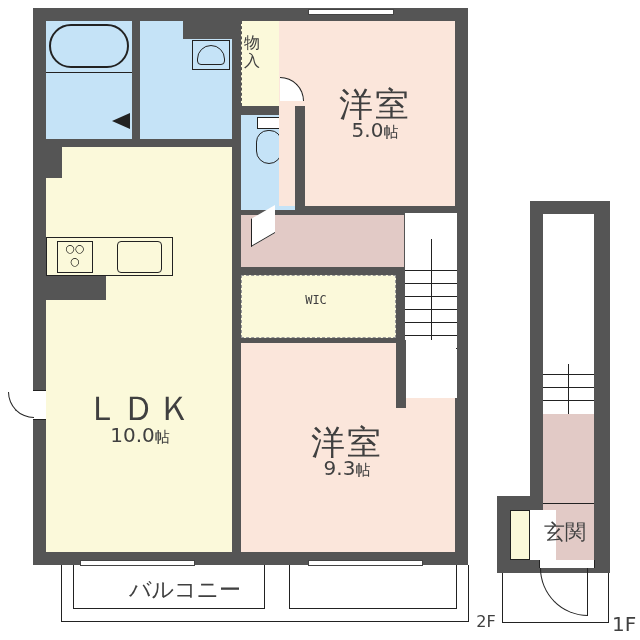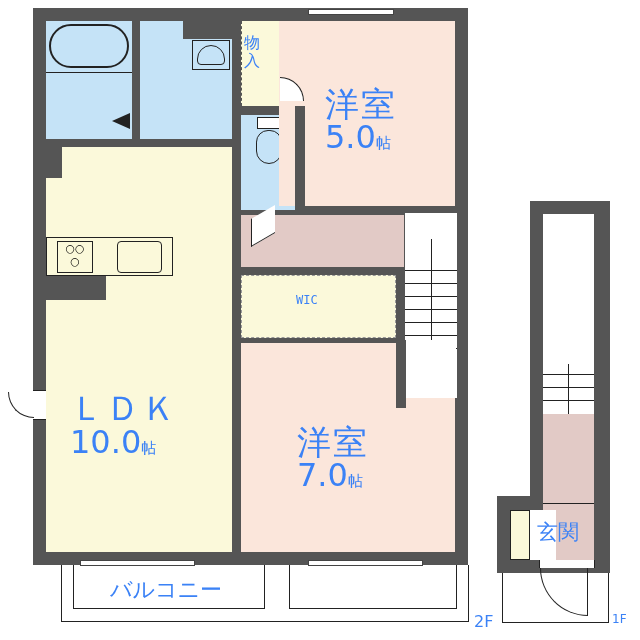--- a/index.html
+++ b/index.html
@@ -4,23 +4,23 @@
 <style>
   html,body{margin:0;padding:0;background:#fff;}
   body{width:640px;height:640px;position:relative;overflow:hidden;font-family:"DejaVu Sans","Liberation Sans",sans-serif;}
   .abs{position:absolute;box-sizing:border-box;}
   .wall{background:#555555;}
   .blue{background:#c5e3f7;}
   .cream{background:#fbf9da;}
   .peach{background:#fbe6db;}
   .hall{background:#e2cac6;}
   .white{background:#fff;}
-  .lbl{position:absolute;color:#3b82f6;white-space:nowrap;}
+  .lbl{position:absolute;color:#404040;text-align:center;white-space:nowrap;}
   .big{font-size:34px;letter-spacing:2px;}
-  .num{font-size:32px;}
+  .num{font-size:20px;}
   .tsu{font-size:15px;}
   .line{position:absolute;background:#222;}
   .win{position:absolute;background:#fff;border:1px solid #444;box-sizing:border-box;}
 </style>
 </head>
 <body>
 
 <div class="abs wall" style="left:33px;top:8px;width:435px;height:243px;"></div>
 <div class="abs wall" style="left:33px;top:240px;width:435px;height:325px;"></div>
 
@@ -83,21 +83,21 @@
   <span class="num">10.0</span><span class="tsu">帖</span>
 </div>
 <div class="abs white" style="left:33px;top:390px;width:13px;height:30px;border-top:1px solid #222;border-bottom:1px solid #222;"></div>
 <div class="abs" style="left:8px;top:392px;width:26px;height:26px;border:1px solid #222;border-top:none;border-right:none;border-radius:0 0 0 26px;background:#fff;"></div>
 
 <div class="abs peach" style="left:241px;top:343px;width:214px;height:209px;"></div>
 <div class="abs wall" style="left:396px;top:340px;width:10px;height:68px;"></div>
 <div class="abs white" style="left:406px;top:340px;width:50px;height:58px;"></div>
 <div class="lbl big" style="left:297px;top:420px;width:100px;">洋室</div>
 <div class="lbl" style="left:297px;top:456px;width:100px;">
-  <span class="num">7.0</span><span class="tsu">帖</span>
+  <span class="num">9.3</span><span class="tsu">帖</span>
 </div>
 
 <div class="win" style="left:308px;top:9px;width:86px;height:6px;"></div>
 <div class="win" style="left:80px;top:560px;width:115px;height:6px;"></div>
 <div class="win" style="left:308px;top:560px;width:115px;height:6px;"></div>
 
 <div class="abs" style="left:61px;top:565px;width:408px;height:57px;border:1px solid #222;border-top:none;"></div>
 <div class="abs" style="left:73px;top:565px;width:192px;height:44px;border:1px solid #222;border-top:none;"></div>
 <div class="abs" style="left:289px;top:565px;width:168px;height:44px;border:1px solid #222;border-top:none;"></div>
 <div class="lbl" style="left:110px;top:575px;width:150px;font-size:22px;">バルコニー</div>
@@ -113,13 +113,13 @@
 <div class="abs hall" style="left:543px;top:414px;width:51px;height:146px;"></div>
 <div class="abs" style="left:543px;top:503px;width:51px;height:1px;background:#222;"></div>
 <div class="abs cream" style="left:510px;top:510px;width:20px;height:50px;border:1px solid #222;"></div>
 <div class="abs white" style="left:530px;top:510px;width:26px;height:50px;"></div>
 <div class="lbl" style="left:537px;top:518px;width:56px;font-size:21px;">玄関</div>
 <div class="abs" style="left:502px;top:573px;width:107px;height:50px;border:1px solid #222;border-top:none;"></div>
 <div class="abs white" style="left:539px;top:560px;width:56px;height:8px;border-left:1px solid #222;border-right:1px solid #222;"></div>
 <div class="abs" style="left:540px;top:568px;width:48px;height:48px;border:1px solid #222;border-top:none;border-right:none;border-radius:0 0 0 48px;border-right:1px solid #222;"></div>
 
 <div class="lbl" style="left:474px;top:612px;width:24px;font-size:16px;">2F</div>
-<div class="lbl" style="left:612px;top:612px;width:24px;font-size:12px;">1F</div>
+<div class="lbl" style="left:612px;top:612px;width:24px;font-size:20px;">1F</div>
 
 </body></html>

